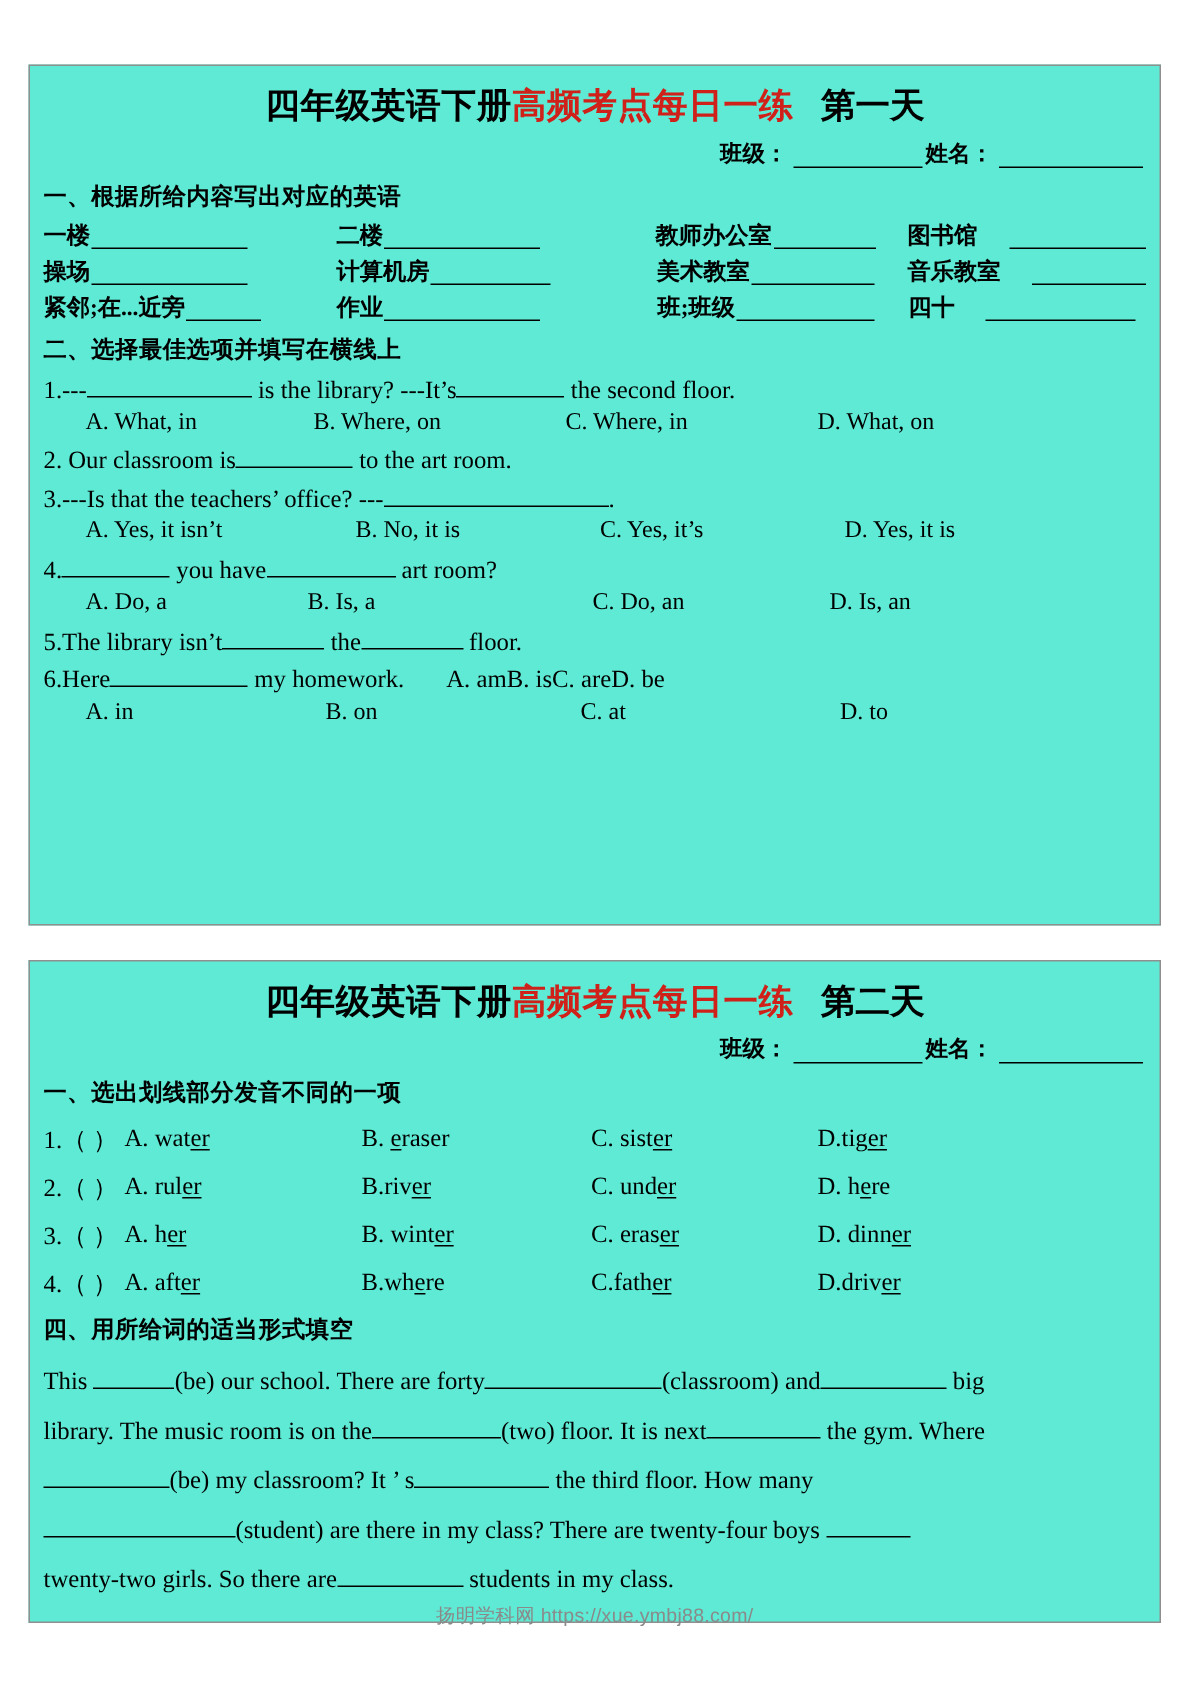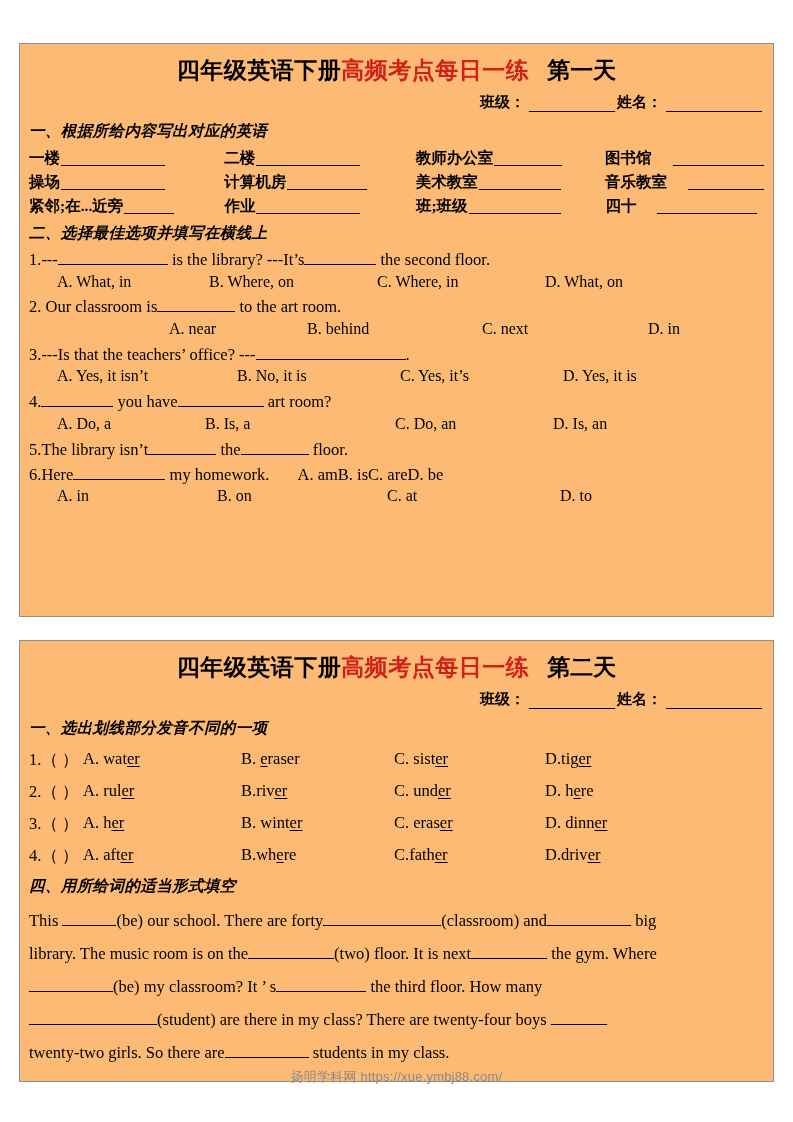--- a/index.html
+++ b/index.html
@@ -23,21 +23,21 @@
     box-sizing: border-box;
   }
 
   
   .sheet {
     position: absolute;
     left: 19px;
     width: 755px;
     box-sizing: border-box;
     border: 1px solid #8f8f8f;
-    background: #fdba74;
+    background: #5eead4;
   }
   #sheet-1 { top: 43px;  height: 574px; }
   #sheet-2 { top: 640px; height: 442px; }
 
   .sheet-inner {
     position: relative;
     padding: 0 9px;
     height: 100%;
     box-sizing: border-box;
   }
@@ -88,21 +88,20 @@
   .rule-class { width: 86px; margin: 0 2px 0 4px; }
   .rule-name  { width: 96px; margin: 0 0 0 4px; }
 
   
   .sec-head {
     font-size: 15.5px;
     font-weight: 700;
     margin-top: 9px;
     letter-spacing: 0.4px;
     white-space: nowrap;
-    font-style: italic;
   }
 
   
   .vocab-row {
     display: flex;
     margin-top: 7px;
     font-size: 16px;
     white-space: nowrap;
   }
   .vocab-cell {
@@ -116,21 +115,21 @@
     line-height: 1.1;
   }
   .vocab-cell .blank {
     display: inline-block;
     border-bottom: 1px solid #000;
     height: 15px;
     margin-left: 1px;
   }
   .vc1 { width: 196px; }
   .vc2 { width: 192px; }
-  .vc3 { width: 190px; }
+  .vc3 { width: 190px; justify-content: center; }
   .vc4 { width: 159px; gap: 20px; }
 
   
   .q {
     font-size: 16.5px;
     margin-top: 5px;
     white-space: nowrap;
     line-height: 1.18;
   }
   .q .blank {
@@ -275,26 +274,20 @@
 
       <div id="s1-questions">
           <div class="q"><span>1.---</span><span class="blank" style="width: 110px;"></span><span> is the library?     ---It’s</span><span class="blank" style="width: 72px;"></span><span> the second floor.</span></div>
           <div class="opts indent">
             <span class="opt" style="width: 152px;">A. What, in</span>
             <span class="opt" style="width: 168px;">B. Where, on</span>
             <span class="opt" style="width: 168px;">C. Where, in</span>
             <span class="opt">D. What, on</span>
           </div>
           <div class="q"><span>2. Our classroom is</span><span class="blank" style="width: 78px;"></span><span> to the art room.</span></div>
-          <div class="opts indent2">
-            <span class="opt" style="width: 138px;">A. near</span>
-            <span class="opt" style="width: 175px;">B. behind</span>
-            <span class="opt" style="width: 166px;">C. next</span>
-            <span class="opt">D. in</span>
-          </div>
           <div class="q"><span>3.---Is that the teachers’  office?   ---</span><span class="blank" style="width: 150px;"></span><span>.</span></div>
           <div class="opts indent">
             <span class="opt" style="width: 180px;">A. Yes, it isn’t</span>
             <span class="opt" style="width: 163px;">B. No, it is</span>
             <span class="opt" style="width: 163px;">C. Yes, it’s</span>
             <span class="opt">D. Yes, it is</span>
           </div>
           <div class="q"><span>4.</span><span class="blank" style="width: 72px;"></span><span> you have</span><span class="blank" style="width: 86px;"></span><span> art room?</span></div>
           <div class="opts indent">
             <span class="opt" style="width: 148px;">A. Do, a</span>

